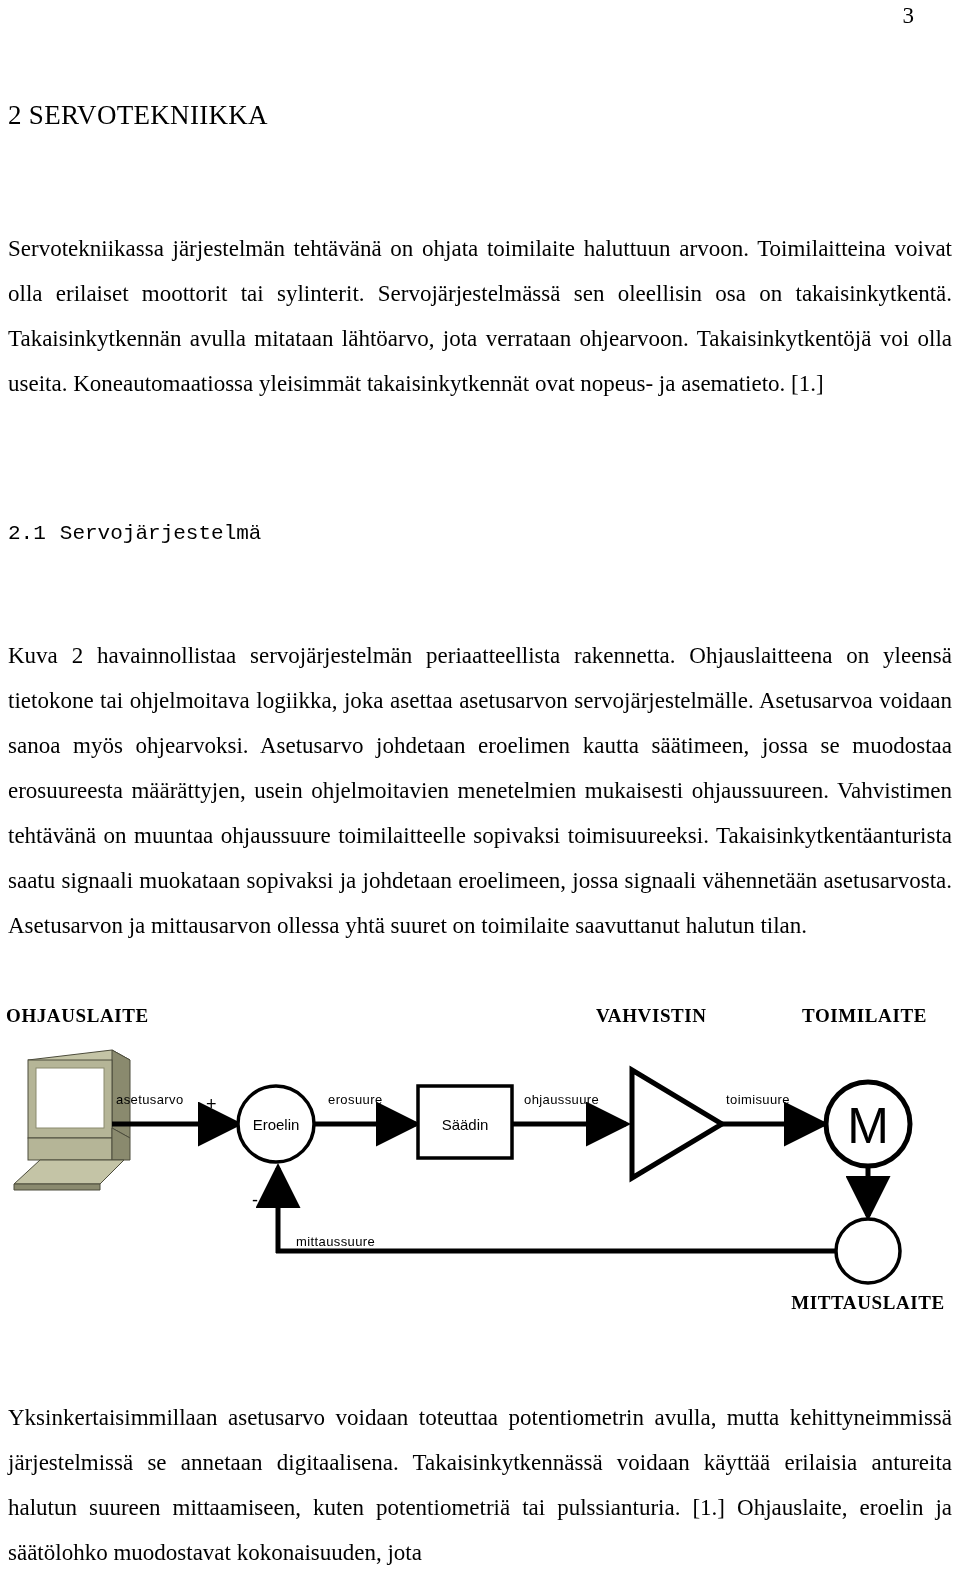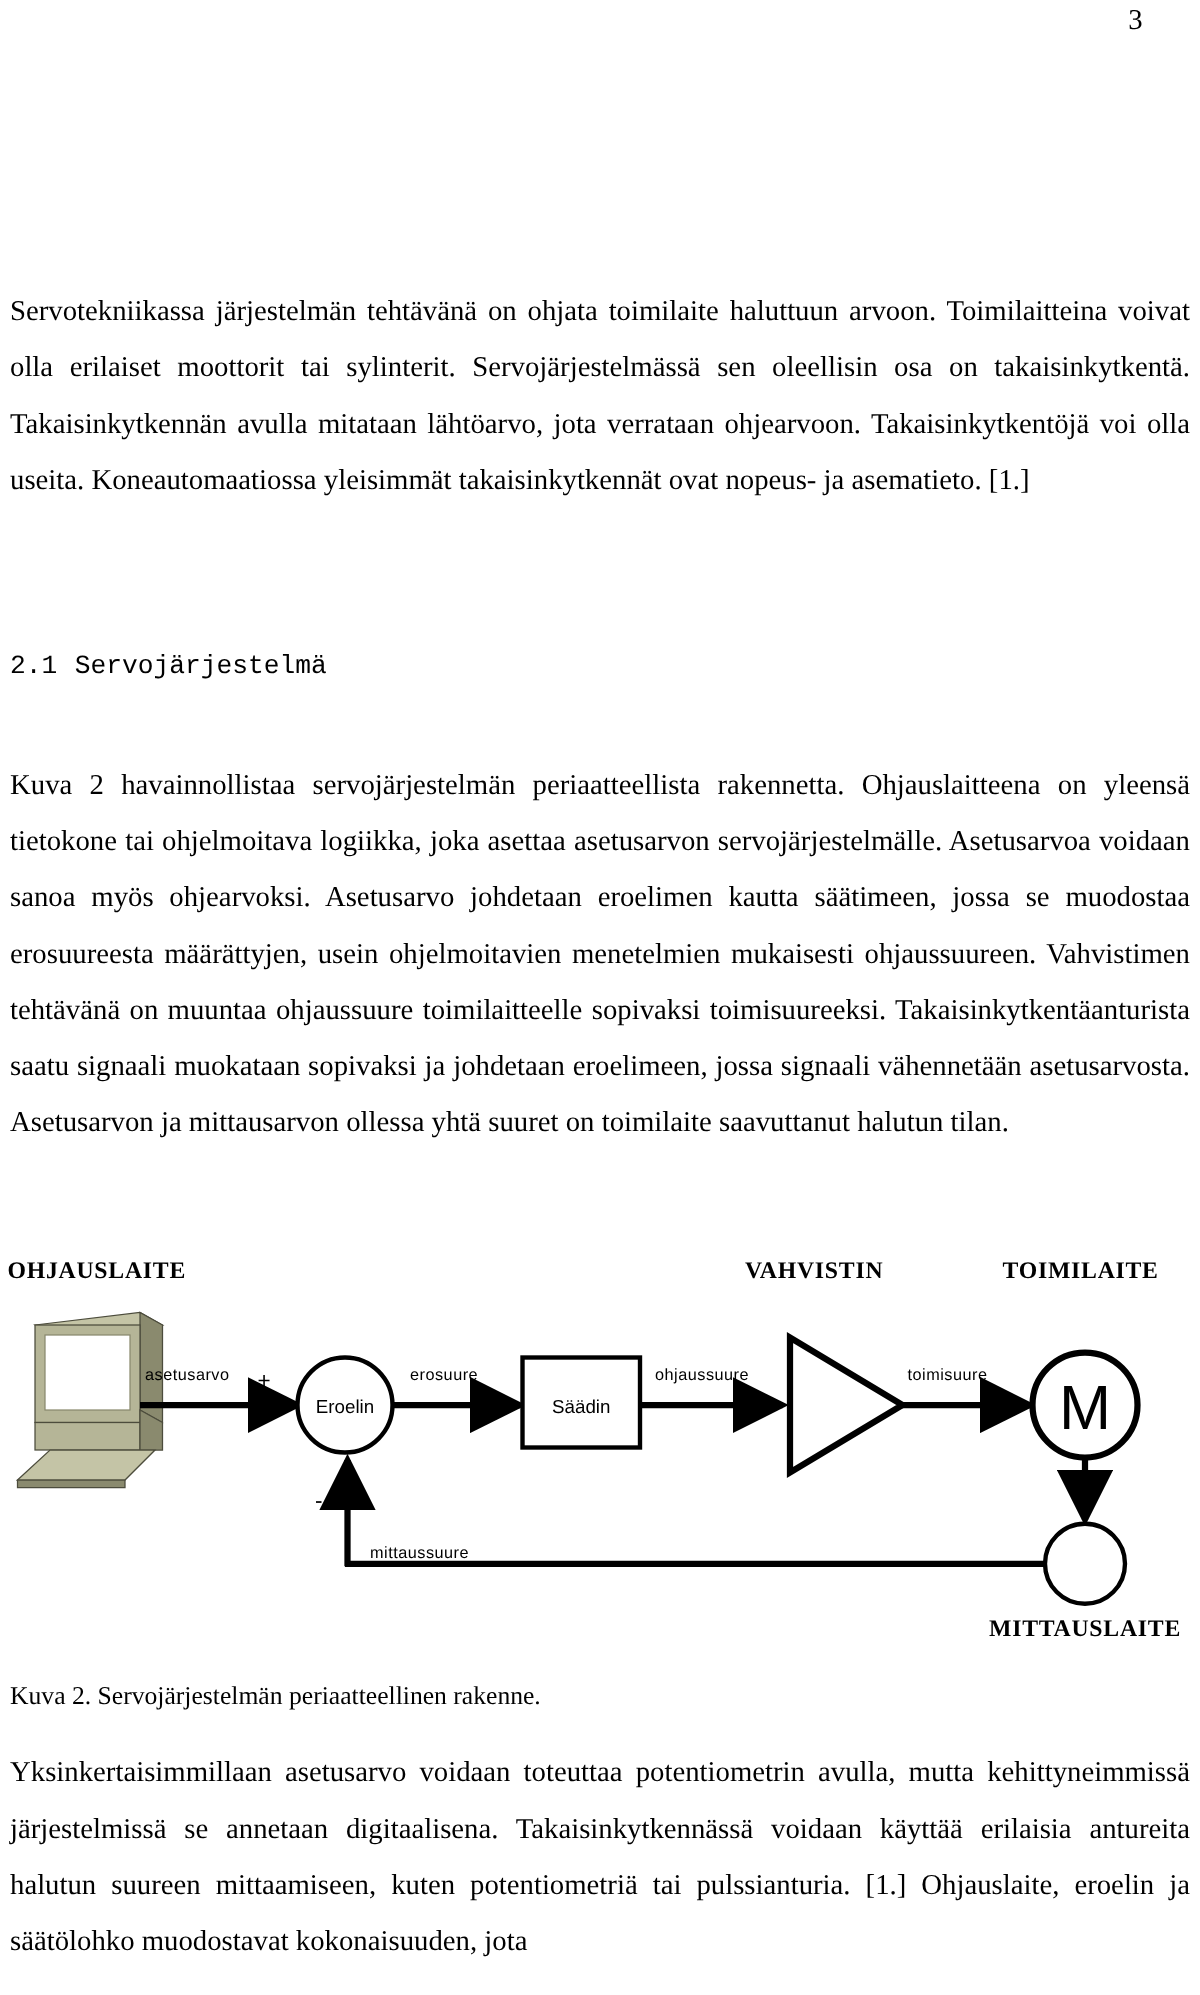--- a/index.html
+++ b/index.html
@@ -58,21 +58,21 @@
     position: absolute;
     left: 8px;
     width: 944px;
     text-align: justify;
     text-justify: inter-word;
     font-size: 23px;
     line-height: 45px;
     font-family: Liberation Serif, serif;
   }
   .para.p1 { top: 226px; }
-  .para.p2 { top: 605px; }
+  .para.p2 { top: 633px; }
   .para.p4 { top: 1395px; }
 
   .caption {
     position: absolute;
     left: 8px;
     top: 1335px;
     font-size: 20.5px;
     line-height: 45px;
     font-family: "Liberation Serif", serif;
     white-space: nowrap;
@@ -108,20 +108,21 @@
     font-size: 18px;
   }
 </style>
 </head>
 <body>
 
 <div class="page">
 
   <div class="page-number">3</div>
 
+  <div class="chapter-heading">2 SERVOTEKNIIKKA</div>
 
   <div class="para p1">Servotekniikassa järjestelmän tehtävänä on ohjata toimilaite haluttuun arvoon. Toimilaitteina voivat olla erilaiset moottorit tai sylinterit. Servojärjestelmässä sen oleellisin osa on takaisinkytkentä. Takaisinkytkennän avulla mitataan lähtöarvo, jota verrataan ohjearvoon. Takaisinkytkentöjä voi olla useita. Koneautomaatiossa yleisimmät takaisinkytkennät ovat nopeus- ja asematieto. [1.]</div>
 
   <div class="section-heading">
     <span class="num">2.1</span><span>Servojärjestelmä</span>
   </div>
 
   <div class="para p2">Kuva 2 havainnollistaa servojärjestelmän periaatteellista rakennetta. Ohjauslaitteena on yleensä tietokone tai ohjelmoitava logiikka, joka asettaa asetusarvon servojärjestelmälle. Asetusarvoa voidaan sanoa myös ohjearvoksi. Asetusarvo johdetaan eroelimen kautta säätimeen, jossa se muodostaa erosuureesta määrättyjen, usein ohjelmoitavien menetelmien mukaisesti ohjaussuureen. Vahvistimen tehtävänä on muuntaa ohjaussuure toimilaitteelle sopivaksi toimisuureeksi. Takaisinkytkentäanturista saatu signaali muokataan sopivaksi ja johdetaan eroelimeen, jossa signaali vähennetään asetusarvosta. Asetusarvon ja mittausarvon ollessa yhtä suuret on toimilaite saavuttanut halutun tilan.</div>
 
   <div class="figure">
@@ -184,17 +185,16 @@
       <circle cx="868" cy="253" r="32" fill="#ffffff" stroke="#000" stroke-width="3.5"></circle>
       <text class="fig-label" x="868" y="311" text-anchor="middle">MITTAUSLAITE</text>
 
       <line x1="836" y1="253" x2="276" y2="253" stroke="#000" stroke-width="5"></line>
       <line x1="278" y1="255" x2="278" y2="170" stroke="#000" stroke-width="5" marker-end="url(#arrHead)"></line>
       <text class="fig-sign" x="252" y="208">-</text>
       <text class="fig-text-sm" x="296" y="248">mittaussuure</text>
     </svg>
   </div>
 
-  <div class="caption">Kuva 2. Servojärjestelmän periaatteellinen rakenne.</div>
 
   <div class="para p4">Yksinkertaisimmillaan asetusarvo voidaan toteuttaa potentiometrin avulla, mutta kehittyneimmissä järjestelmissä se annetaan digitaalisena. Takaisinkytkennässä voidaan käyttää erilaisia antureita halutun suureen mittaamiseen, kuten potentiometriä tai pulssianturia. [1.] Ohjauslaite, eroelin ja säätölohko muodostavat kokonaisuuden, jota</div>
 
 </div>
 
 </body></html>

